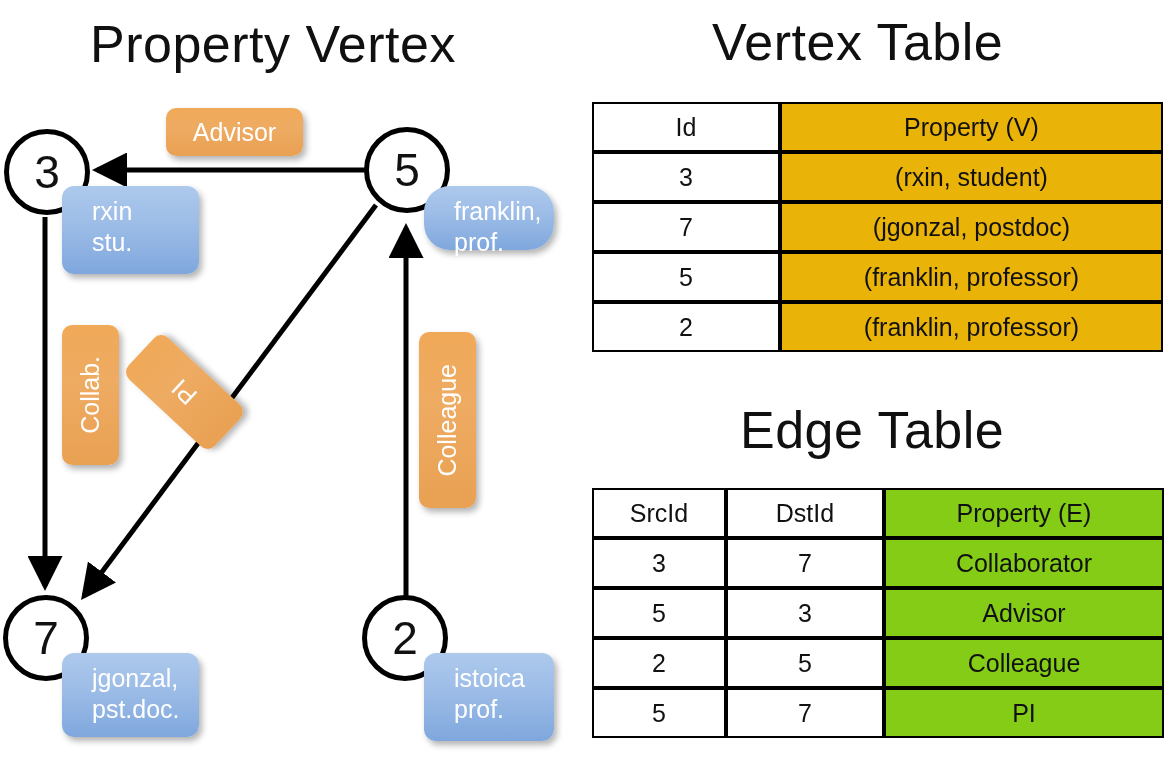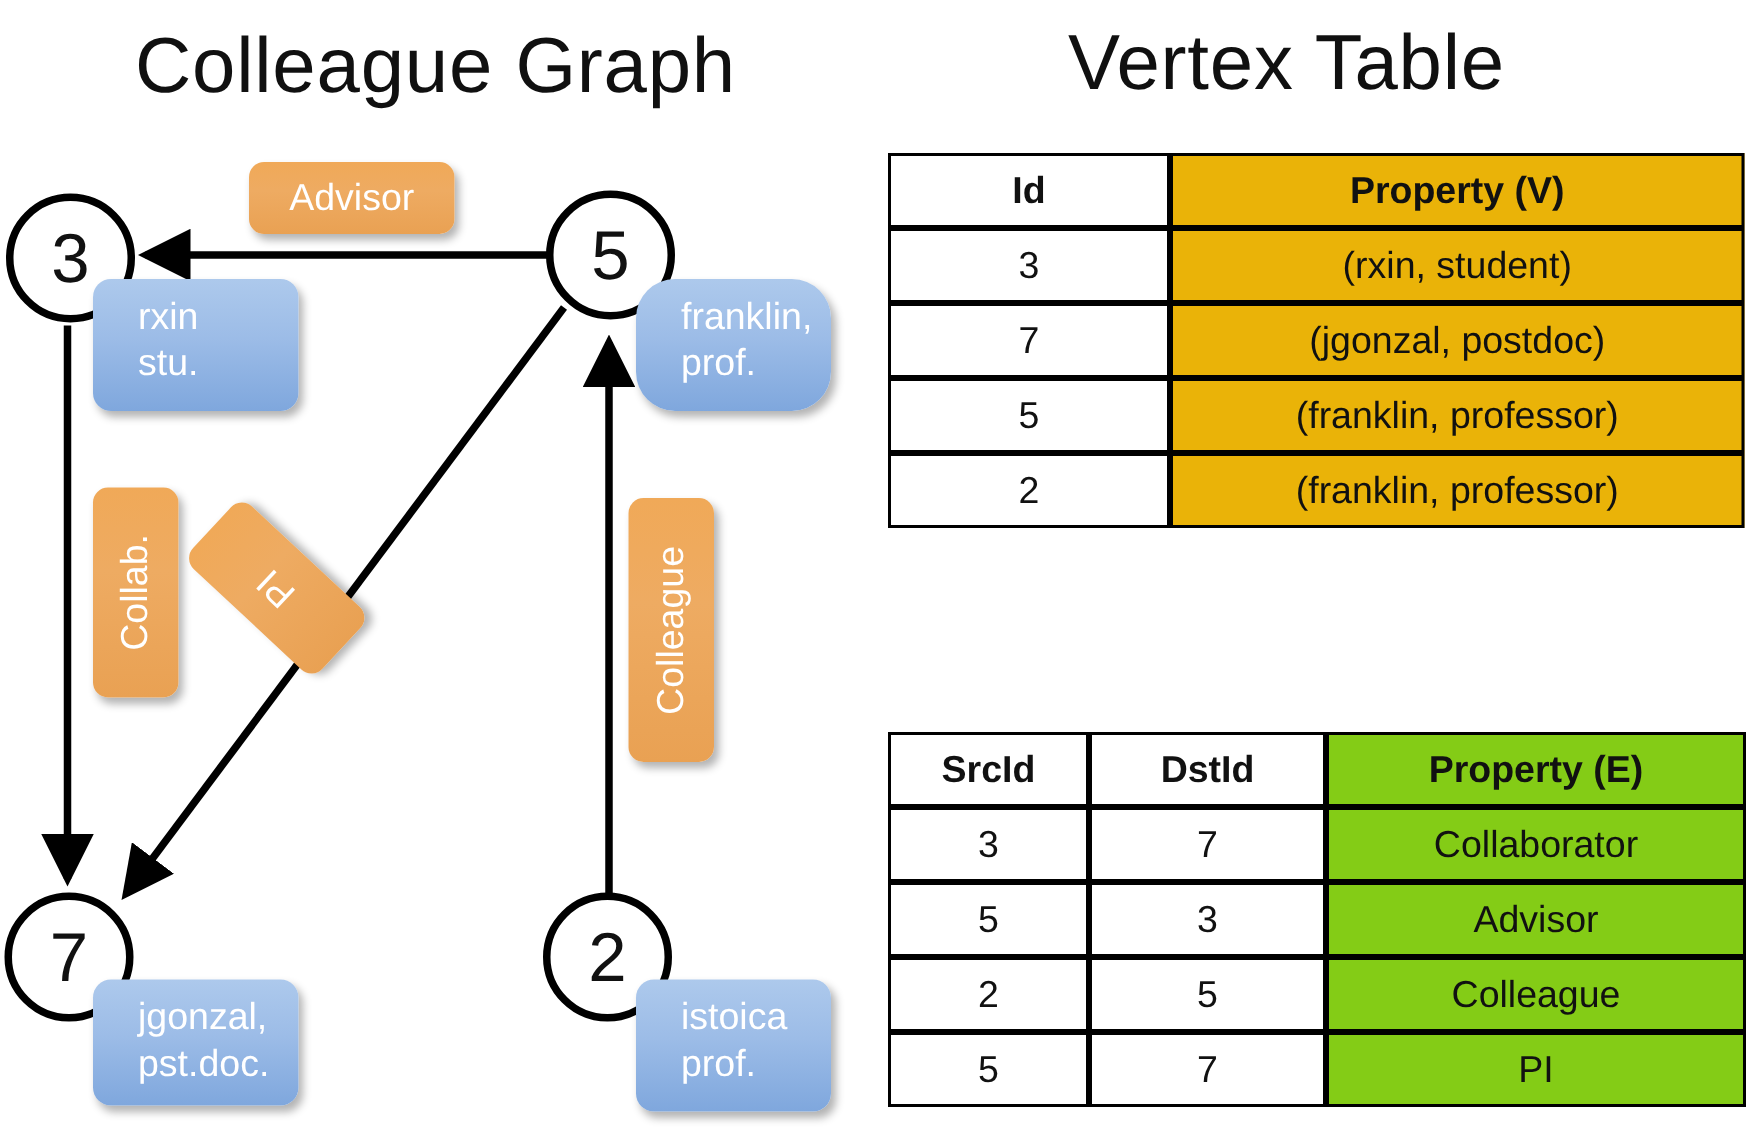--- a/index.html
+++ b/index.html
@@ -101,42 +101,43 @@
     font-size:25px;
     color:#111;
     font-weight:300;
     height:50px;
     padding:0 4px;
     font-family:"Liberation Sans", sans-serif;
     box-sizing:border-box;
     overflow:hidden;
     white-space:nowrap;
   }
-  .tbl td.hdr{font-weight:bold;}
+  .tbl td.hdr{font-weight:normal;}
   .tbl td.blue{background:#eab308;}
   .tbl td.peach{background:#84cc16;}
 
   #vertex-table{left:592px;top:102px;}
   #vertex-table .col-id{width:188px;}
   #vertex-table .col-prop{width:383px;}
 
   #edge-table{left:592px;top:488px;}
   #edge-table .col-src{width:134px;}
   #edge-table .col-dst{width:158px;}
   #edge-table .col-prop{width:280px;}
 </style>
 </head>
 <body>
 
 <div class="stage">
 
-  <div class="title" id="title-property-graph">Colleague Graph</div>
+  <div class="title" id="title-property-graph">Property Vertex</div>
 
   <div class="title" id="title-vertex-table">Vertex Table</div>
 
+  <div class="title" id="title-edge-table">Edge Table</div>
 
   <svg id="graph-svg" viewBox="0 0 585 760" xmlns="http://www.w3.org/2000/svg">
     <defs>
       <marker id="arrowhead" markerWidth="7" markerHeight="7" refX="6" refY="3.5" orient="auto" markerUnits="strokeWidth">
         <path d="M0,0 L7,3.5 L0,7 z" fill="#000"></path>
       </marker>
     </defs>
 
     <line x1="369" y1="170" x2="97" y2="170" stroke="#000" stroke-width="5" marker-end="url(#arrowhead)"></line>
 
@@ -158,21 +159,21 @@
   </div>
   <div class="node-circle" style="left:362px;top:595px;">
     <span>2</span>
   </div>
 
   <div class="vbox" style="left:62px;top:186px;width:137px;height:88px;">
     <div>rxin</div>
     <div>stu.</div>
   </div>
 
-  <div class="vbox" style="left:424px;top:186px;width:130px;height:88px;border-radius:26px;">
+  <div class="vbox" style="left:424px;top:186px;width:130px;height:64px;border-radius:26px;">
     <div>franklin,</div>
     <div>prof.</div>
   </div>
 
   <div class="vbox" style="left:62px;top:653px;width:137px;height:84px;">
     <div>jgonzal,</div>
     <div>pst.doc.</div>
   </div>
 
   <div class="vbox" style="left:424px;top:653px;width:130px;height:88px;">

